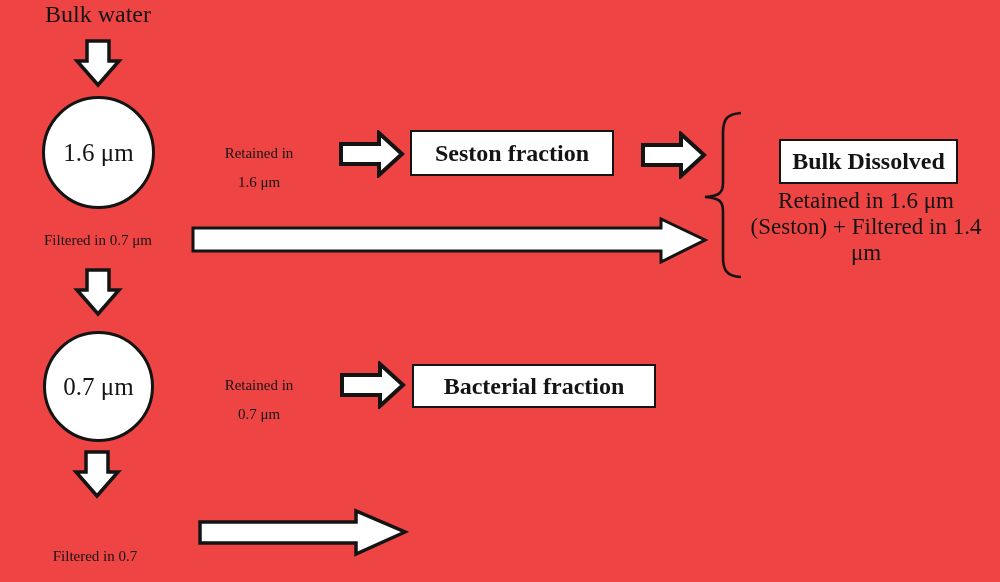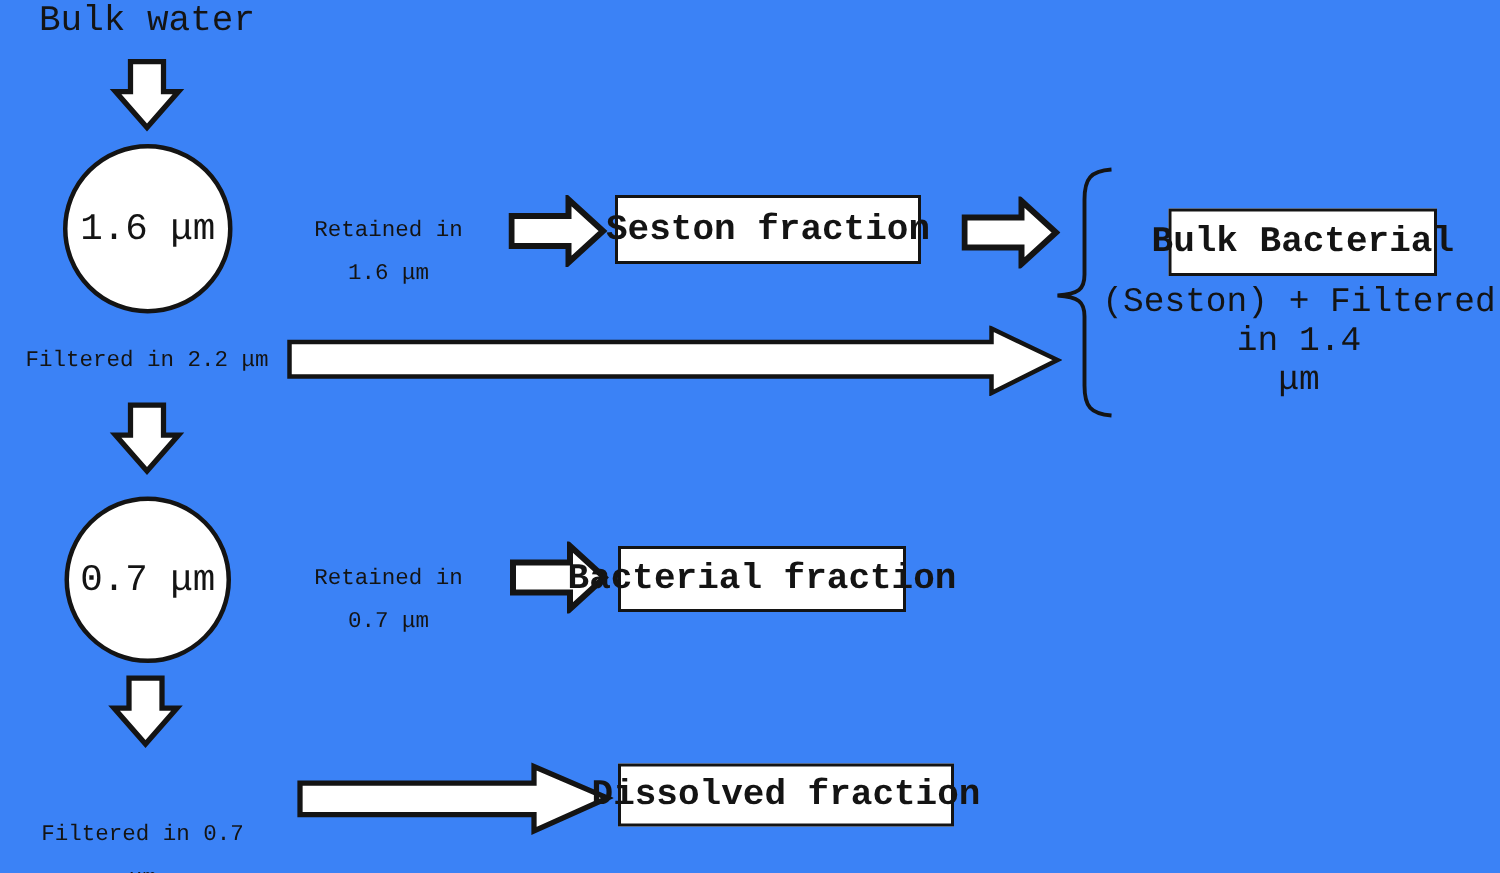--- a/index.html
+++ b/index.html
@@ -4,22 +4,22 @@
 <style>
   html, body {
     margin: 0;
     padding: 0;
     background: #ffffff;
   }
   .canvas {
     position: relative;
     width: 1000px;
     height: 582px;
-    background: #3b82f6;
-    font-family: Liberation Mono, monospace;
+    background: #ef4444;
+    font-family: Liberation Serif, serif;
     color: #141414;
     overflow: hidden;
   }
   .abs { position: absolute; }
   .lbl {
     font-size: 15px;
     line-height: 29px;
     text-align: center;
     color: #141414;
     white-space: nowrap;
@@ -85,29 +85,30 @@
 
   <svg class="abs" style="left:641px; top:131px;" width="66" height="48" viewBox="0 0 66 48">
     <polygon points="2,14 40,14 40,3 63,24 40,45 40,34 2,34" fill="#ffffff" stroke="#141414" stroke-width="4" stroke-linejoin="miter"></polygon>
   </svg>
 
   <svg class="abs" style="left:700px; top:110px;" width="44" height="170" viewBox="0 0 44 170">
     <path d="M 41 3 C 27 4 23 9 23 23 L 23 73 C 23 83 19 86 5 87 C 19 88 23 91 23 101 L 23 147 C 23 161 27 166 41 167" fill="none" stroke="#141414" stroke-width="2.6"></path>
   </svg>
 
   <div class="abs fracbox" style="left:779px; top:139px; width:179px; height:45px;">
-    <span>Bulk Bacterial</span>
+    <span>Bulk Dissolved</span>
   </div>
 
   <div class="abs desc" style="left:733px; top:188px; width:266px;">
+    <div>Retained in 1.6 μm</div>
     <div>(Seston) + Filtered in 1.4</div>
     <div>μm</div>
   </div>
 
-  <div class="abs lbl" style="left:0px; top:226px; width:196px;">Filtered in 2.2 μm</div>
+  <div class="abs lbl" style="left:0px; top:226px; width:196px;">Filtered in 0.7 μm</div>
 
   <svg class="abs" style="left:191px; top:217px;" width="517" height="47" viewBox="0 0 517 47">
     <polygon points="2,11 470,11 470,2 514,23 470,45 470,34 2,34" fill="#ffffff" stroke="#141414" stroke-width="3" stroke-linejoin="miter"></polygon>
   </svg>
 
   <svg class="abs" style="left:73px; top:268px;" width="50" height="50" viewBox="0 0 50 50">
     <polygon points="14,2 36,2 36,22 46,22 25,46 4,22 14,22" fill="#ffffff" stroke="#141414" stroke-width="3.5" stroke-linejoin="miter"></polygon>
   </svg>
 
   <div class="abs circle" style="left:43px; top:331px; width:111px; height:111px;">
@@ -116,34 +117,31 @@
 
   <div class="abs lbl" style="left:193px; top:371px; width:132px;">
     <div>Retained in</div>
     <div>0.7 μm</div>
   </div>
 
   <svg class="abs" style="left:340px; top:361px;" width="66" height="48" viewBox="0 0 66 48">
     <polygon points="2,14 40,14 40,3 63,24 40,45 40,34 2,34" fill="#ffffff" stroke="#141414" stroke-width="4" stroke-linejoin="miter"></polygon>
   </svg>
 
-  <div class="abs fracbox" style="left:412px; top:364px; width:192px; height:44px;">
+  <div class="abs fracbox" style="left:412px; top:364px; width:244px; height:44px;">
     <span>Bacterial fraction</span>
   </div>
 
   <svg class="abs" style="left:72px; top:450px;" width="50" height="50" viewBox="0 0 50 50">
     <polygon points="14,2 36,2 36,22 46,22 25,46 4,22 14,22" fill="#ffffff" stroke="#141414" stroke-width="3.5" stroke-linejoin="miter"></polygon>
   </svg>
 
   <div class="abs lbl" style="left:15px; top:542px; width:160px;text-align:center;">
     <div>Filtered in 0.7</div>
     <div>μm</div>
   </div>
 
   <svg class="abs" style="left:198px; top:508px;" width="211" height="49" viewBox="0 0 211 49">
     <polygon points="2,14 158,14 158,3 207,24 158,46 158,35 2,35" fill="#ffffff" stroke="#141414" stroke-width="3.5" stroke-linejoin="miter"></polygon>
   </svg>
 
-  <div class="abs fracbox" style="left:412px; top:509px; width:224px; height:42px;">
-    <span>Dissolved fraction</span>
-  </div>
 
 </div>
 
 </body></html>

